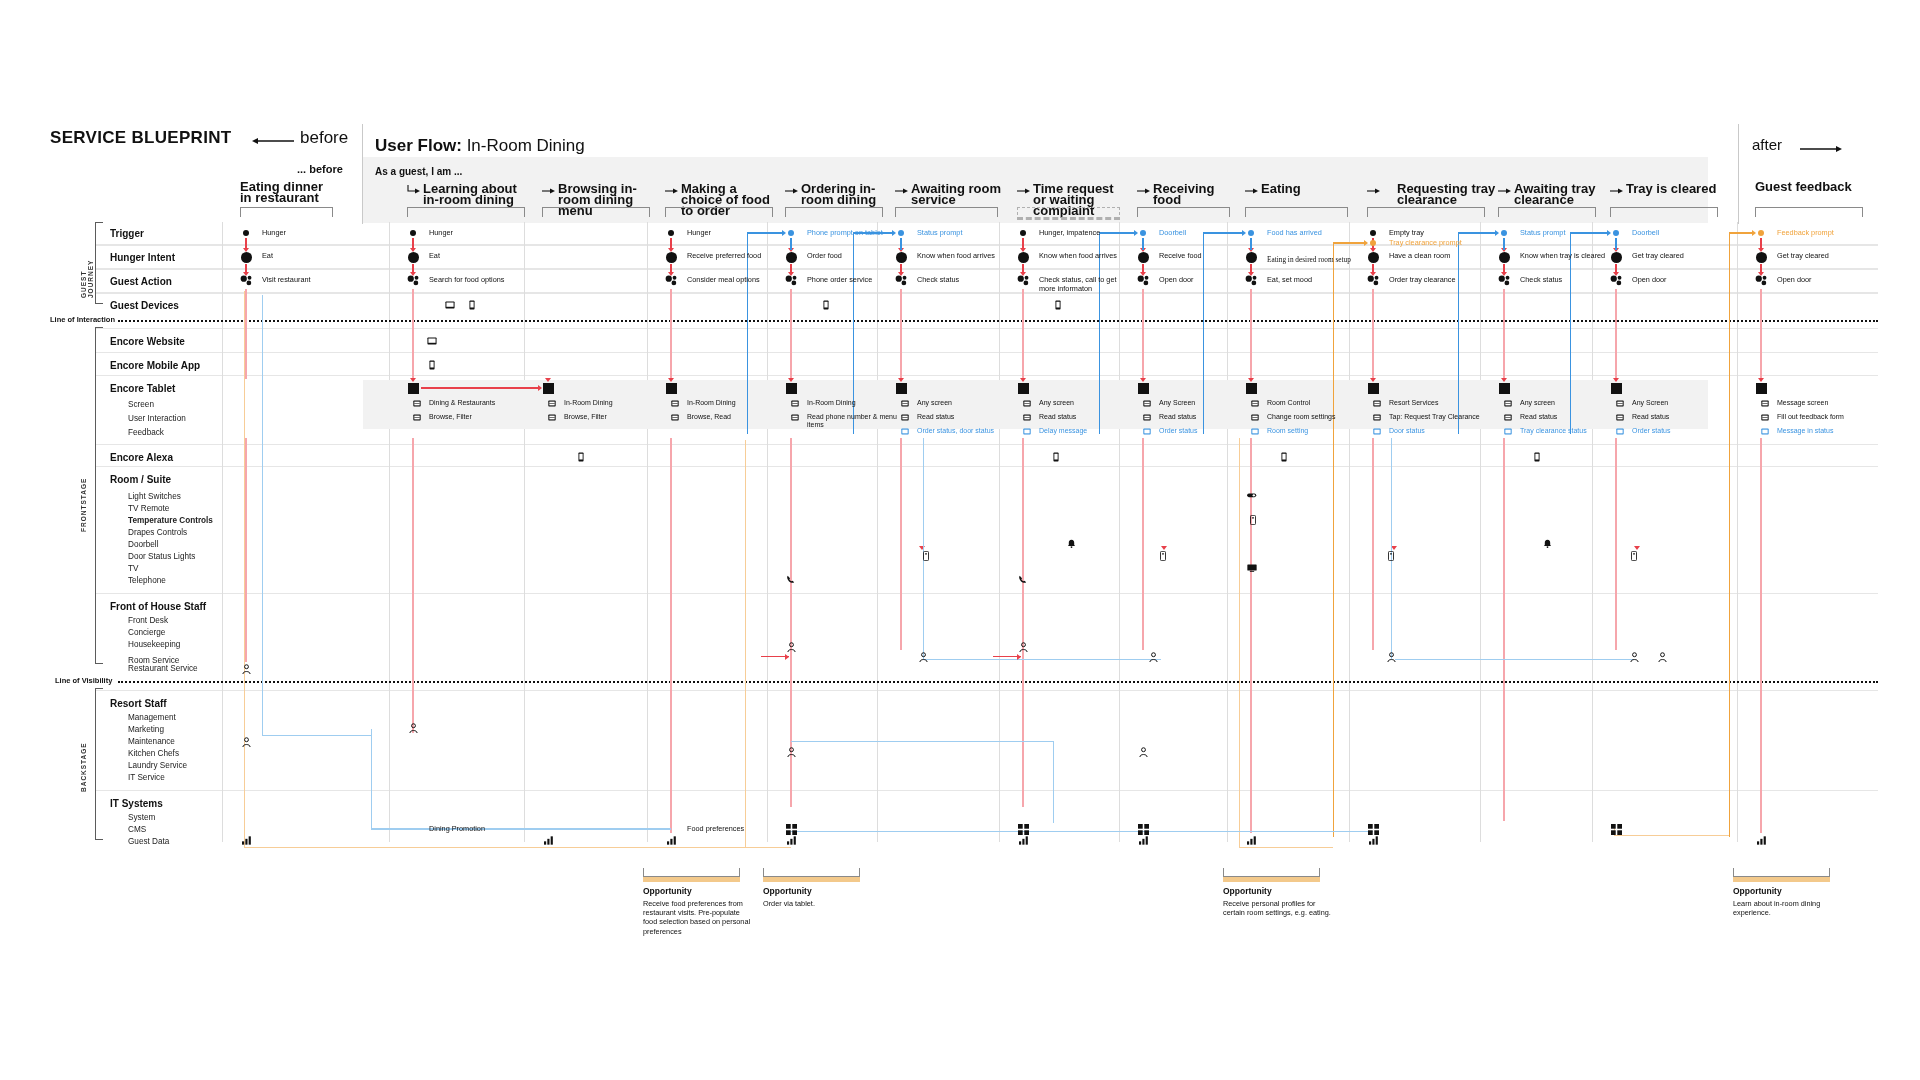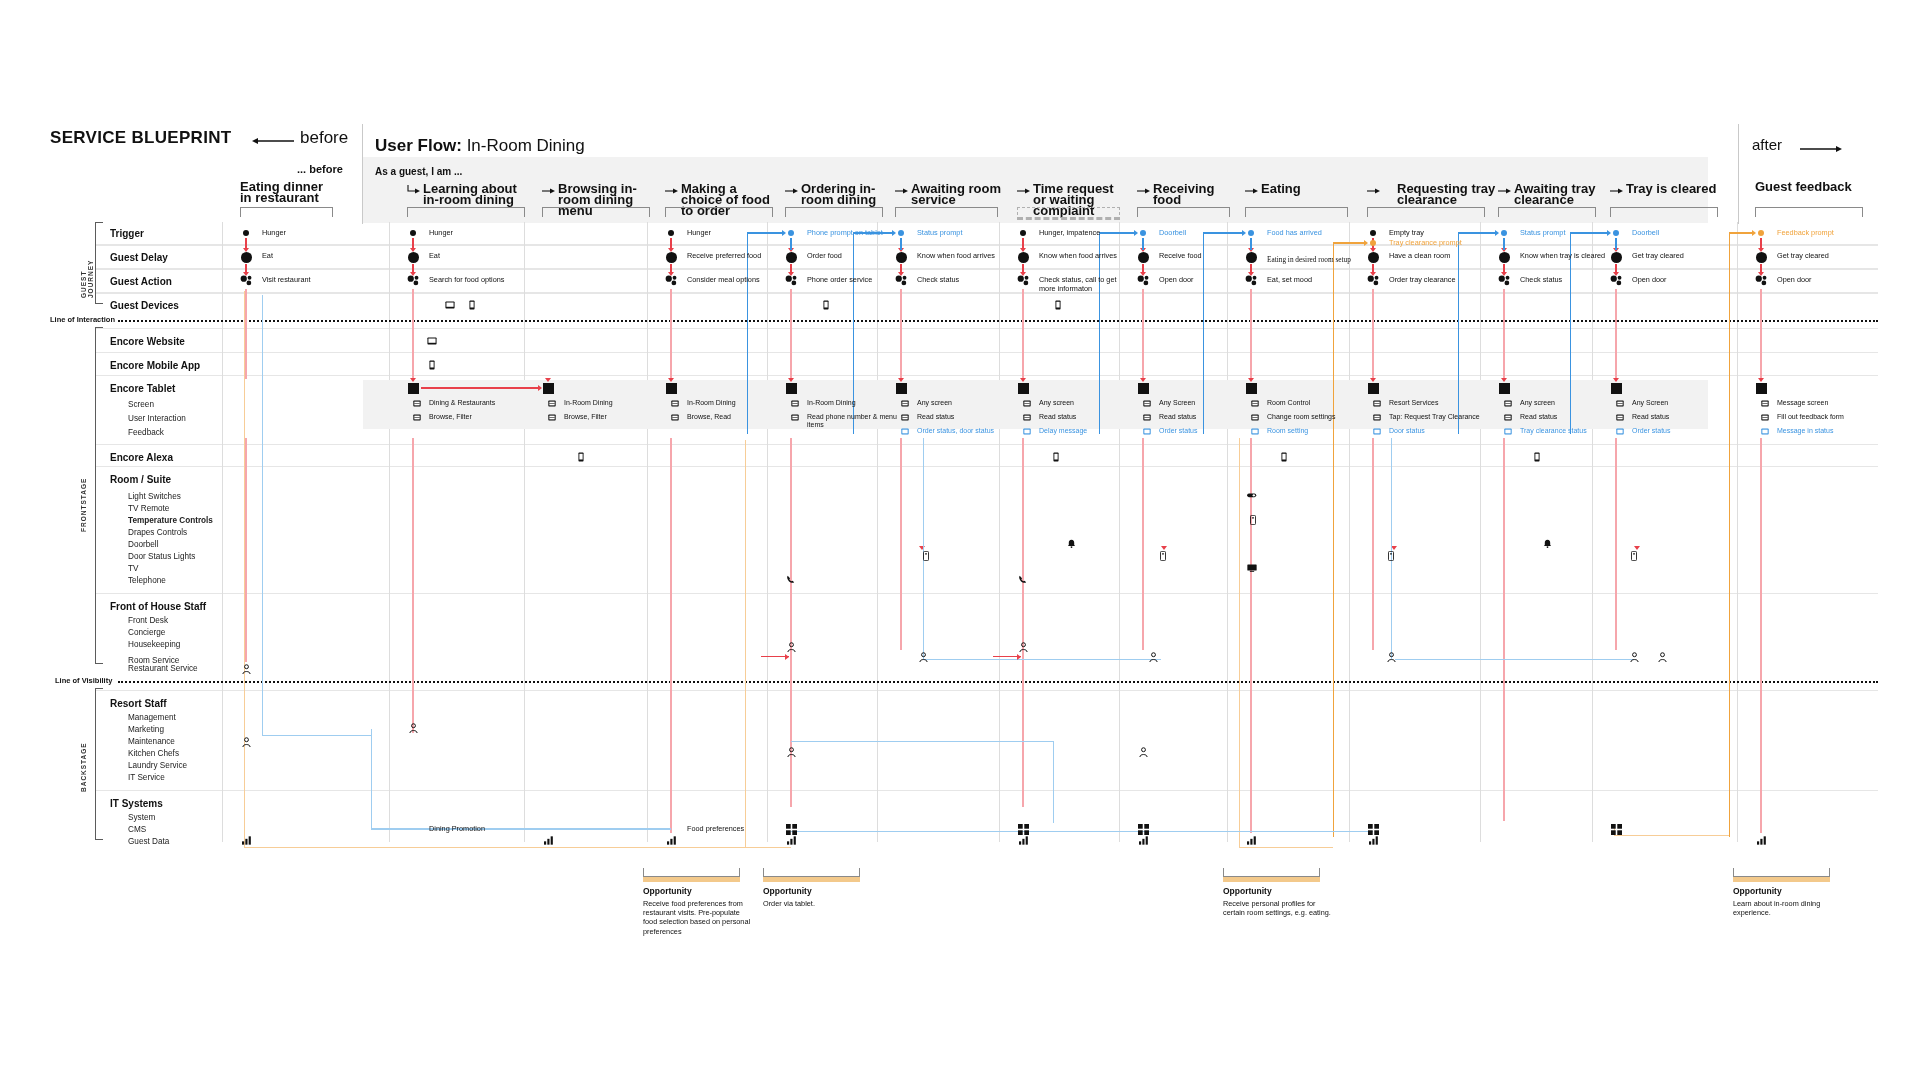--- a/index.html
+++ b/index.html
@@ -164,21 +164,21 @@
         <line x1="0" y1="7" x2="9" y2="7" stroke="#111" stroke-width="1.1"></line>
         <polygon points="13,7 8,4.6 8,9.4" fill="#111"></polygon>
       </svg>
       <div class="colbracket" style="left: 1610px; top: 207px; width: 106px;"></div>
       <div class="colhdr" style="left: 1755px; top: 181px; width: 100px;">Guest feedback</div>
       <div class="colbracket" style="left: 1755px; top: 207px; width: 106px;"></div>
     </div>
 
   <div id="gridrows">
       <div class="rowlabel major" style="left: 110px; top: 228px;">Trigger</div>
-      <div class="rowlabel major" style="left: 110px; top: 252px;">Guest Delay</div>
+      <div class="rowlabel major" style="left: 110px; top: 252px;">Hunger Intent</div>
       <div class="rowline" style="top: 244px; width: 1783px;"></div>
       <div class="rowlabel major" style="left: 110px; top: 276px;">Guest Action</div>
       <div class="rowline" style="top: 268px; width: 1783px;"></div>
       <div class="rowlabel major" style="left: 110px; top: 300px;">Guest Devices</div>
       <div class="rowline" style="top: 292px; width: 1783px;"></div>
       <div class="rowlabel major" style="left: 110px; top: 336px;">Encore Website</div>
       <div class="rowline" style="top: 328px; width: 1783px;"></div>
       <div class="rowlabel major" style="left: 110px; top: 360px;">Encore Mobile App</div>
       <div class="rowline" style="top: 352px; width: 1783px;"></div>
       <div class="rowlabel major" style="left: 110px; top: 383px;">Encore Tablet</div>

